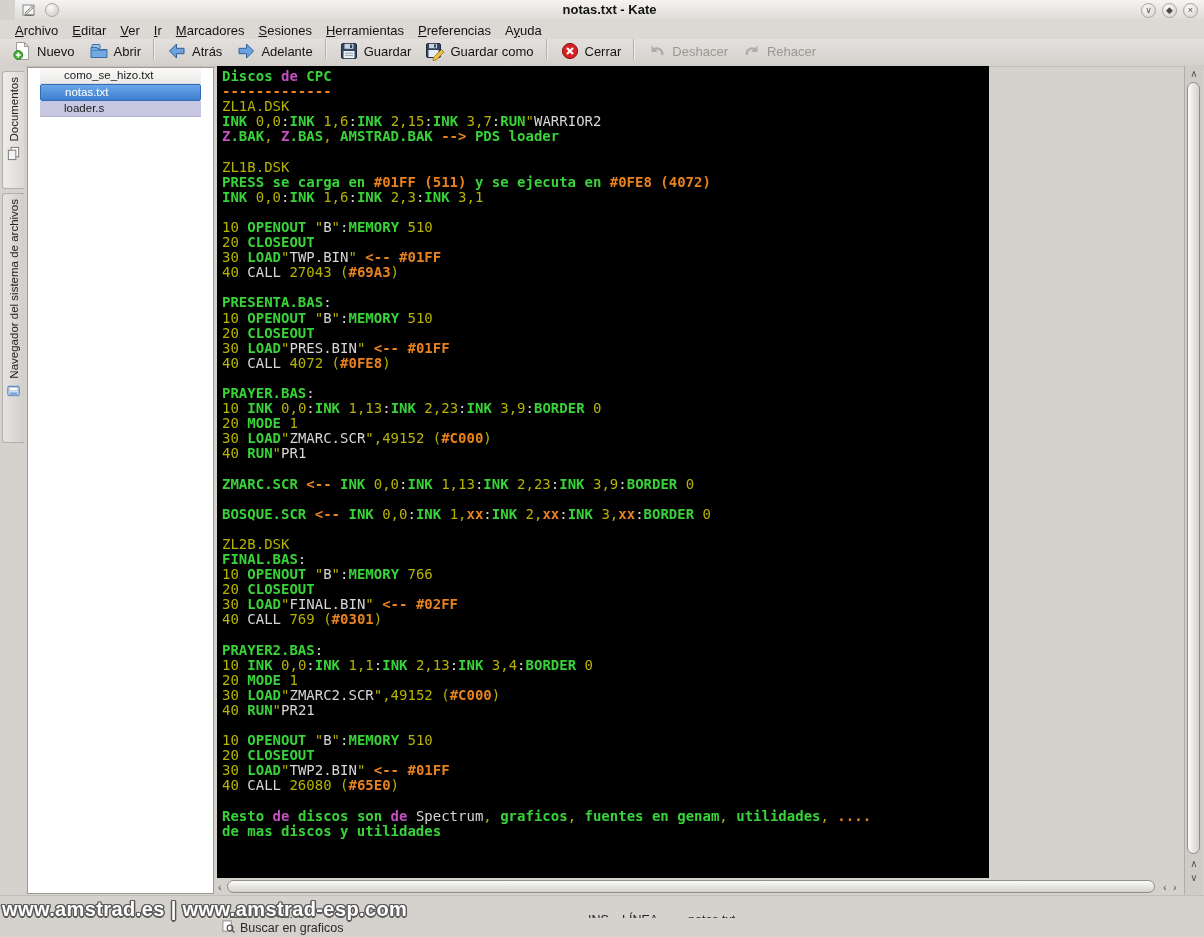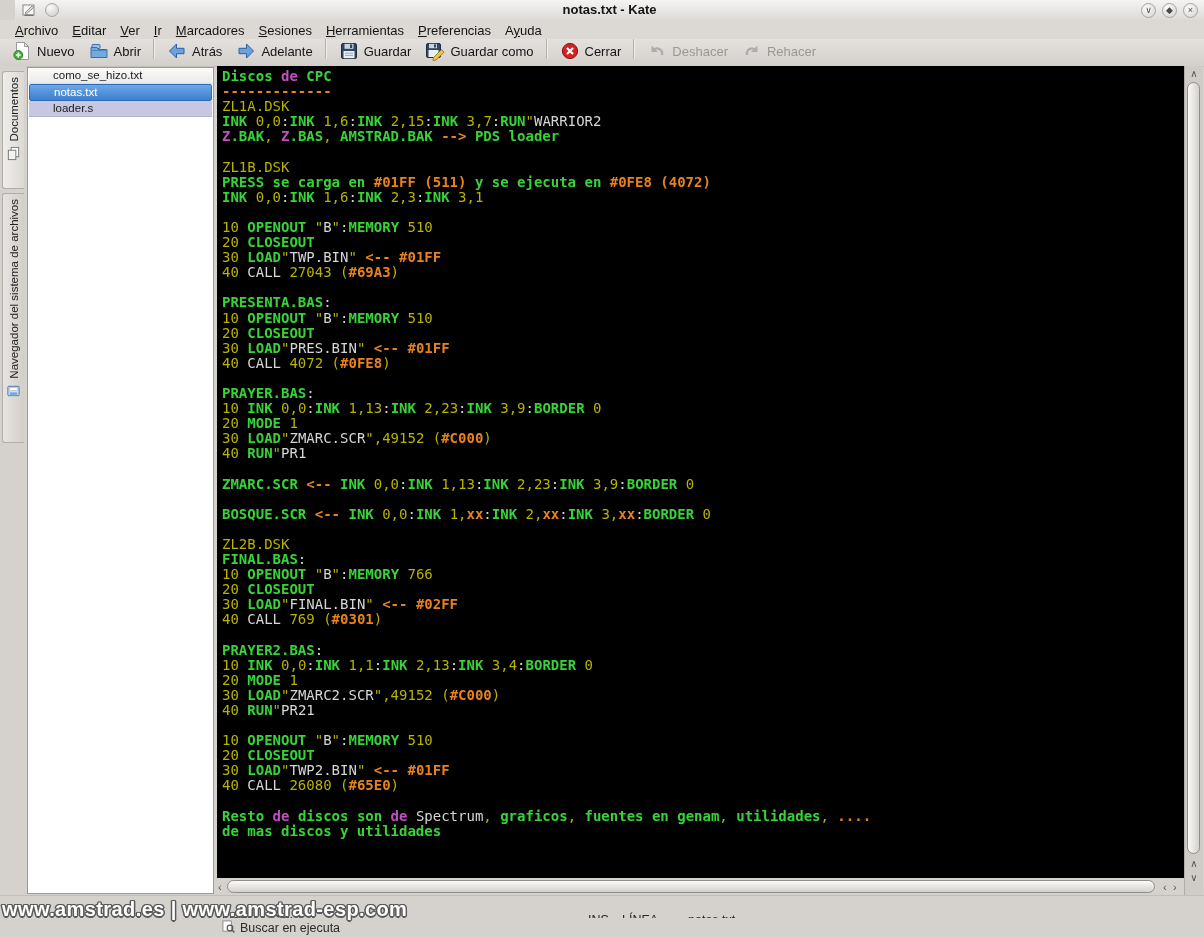--- a/index.html
+++ b/index.html
@@ -36,27 +36,27 @@
   .tabstrip{position:absolute;left:0;top:66px;width:26px;height:829px;background:#d5d2ce;}
   .vtab{position:absolute;left:2px;width:22px;border:1px solid #b2aeaa;border-right:none;
     border-radius:3px 0 0 3px;background:linear-gradient(90deg,#e6e3e0,#d2cfcb);
     display:flex;flex-direction:column;align-items:center;padding:5px 0;gap:4px;box-sizing:border-box;}
   .vtab.active{background:linear-gradient(90deg,#efedea,#dcd9d5);}
   .vtab .vlabel{writing-mode:vertical-rl;transform:rotate(180deg);font-size:11.5px;color:#232323;white-space:nowrap;}
   
   .filepanel{position:absolute;left:27px;top:67px;width:187px;height:827px;
     background:#fff;border:1px solid #9d9995;box-sizing:border-box;}
   .file-row{height:15px;line-height:15px;font-size:11.5px;color:#1a1a1a;
-    padding-left:24px;margin:0 1px;white-space:nowrap;overflow:hidden;}
+    padding-left:24px;margin:0 12px;white-space:nowrap;overflow:hidden;}
   .file-row.normal{background:linear-gradient(#fbfbfa,#ebeae8);border-bottom:1px solid #dddcda;}
   .file-row.selected{background:linear-gradient(#6ba7e9,#3d7ecf);color:#fff;
     border:1px solid #2f6cb8;border-radius:2px;}
   .file-row.modified{background:#c7c7e2;border-bottom:1px solid #b4b4d2;}
   
-  .editor{position:absolute;left:217px;top:66px;width:967px;height:812px;background:#000;
+  .editor{position:absolute;left:217px;top:66px;width:772px;height:812px;background:#000;
     overflow:hidden;}
   .editor .lines{height:809px;overflow:hidden;padding:3px 0 0 5px;
     font-family:"DejaVu Sans Mono",monospace;font-size:14px;line-height:15.1px;}
   .ln{white-space:pre;height:15.1px;}
   .seg-g{color:#38d338;font-weight:bold;}
   .seg-o{color:#b7b300;}
   .seg-m{color:#c34fc3;font-weight:bold;}
   .seg-r{color:#e8821e;font-weight:bold;}
   .seg-w{color:#d6d6d6;}
   
@@ -299,17 +299,17 @@
 
 <div class="bottombar">
   <div class="findbtn">
     <span>
       <svg width="13" height="13" viewBox="0 0 14 14">
           <rect x="1" y="1" width="9" height="11" fill="#fff" stroke="#888"></rect>
           <circle cx="8.6" cy="8.6" r="3" fill="none" stroke="#555" stroke-width="1.3"></circle>
           <path d="M10.8 10.8L13.4 13.4" stroke="#555" stroke-width="1.5"></path>
         </svg>
     </span>
-    <span>Buscar en ejecuta</span>
+    <span>Buscar en graficos</span>
   </div>
 </div>
 
 <div class="watermark">www.amstrad.es | www.amstrad-esp.com</div>
 
 </body></html>

